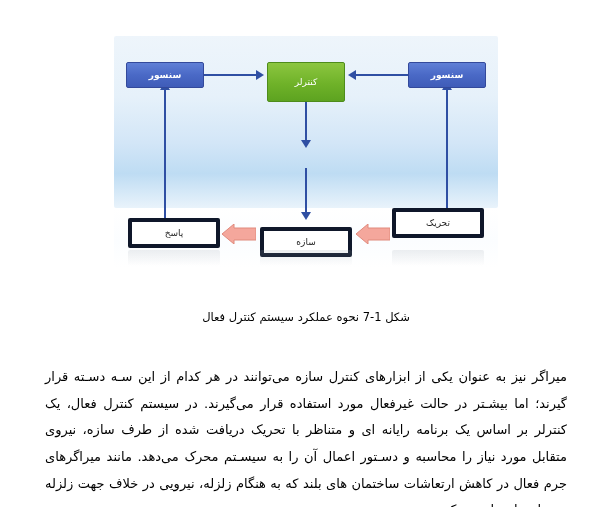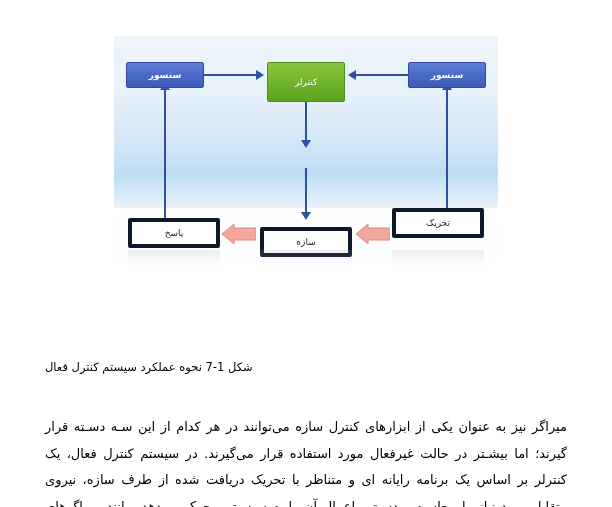--- a/index.html
+++ b/index.html
@@ -134,23 +134,23 @@
 
   
   .reflect {
     position: absolute;
     border-radius: 2px;
     opacity: 0.18;
   }
 
   
   .caption {
-    text-align: left;
+    text-align: center;
     font-size: 11.5px;
-    margin-top: 92px;
+    margin-top: 42px;
     color: #000;
     direction: rtl;
   }
 
   
   .body-par {
     margin-top: 40px;
     font-size: 13px;
     line-height: 2.05;
     text-align: justify;

